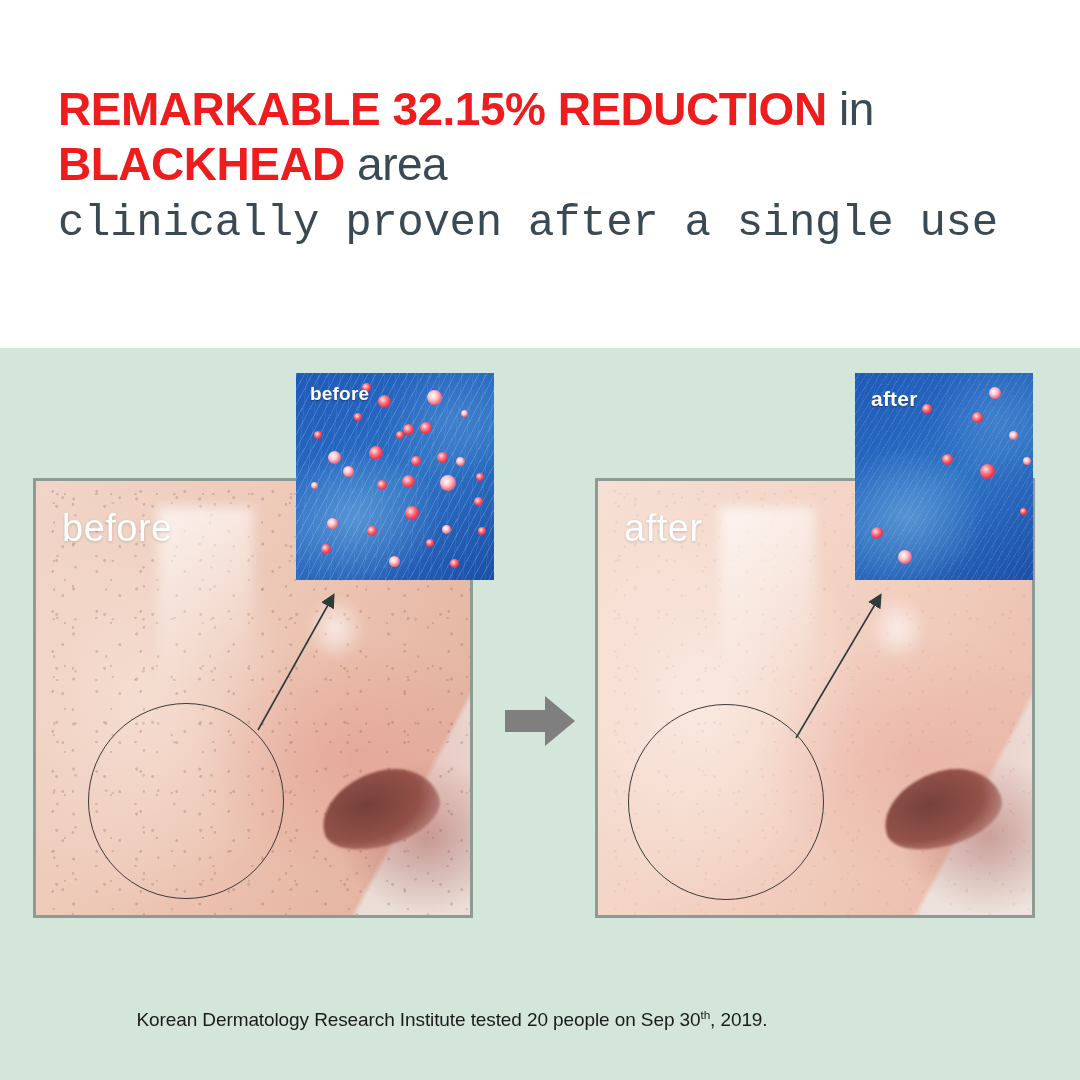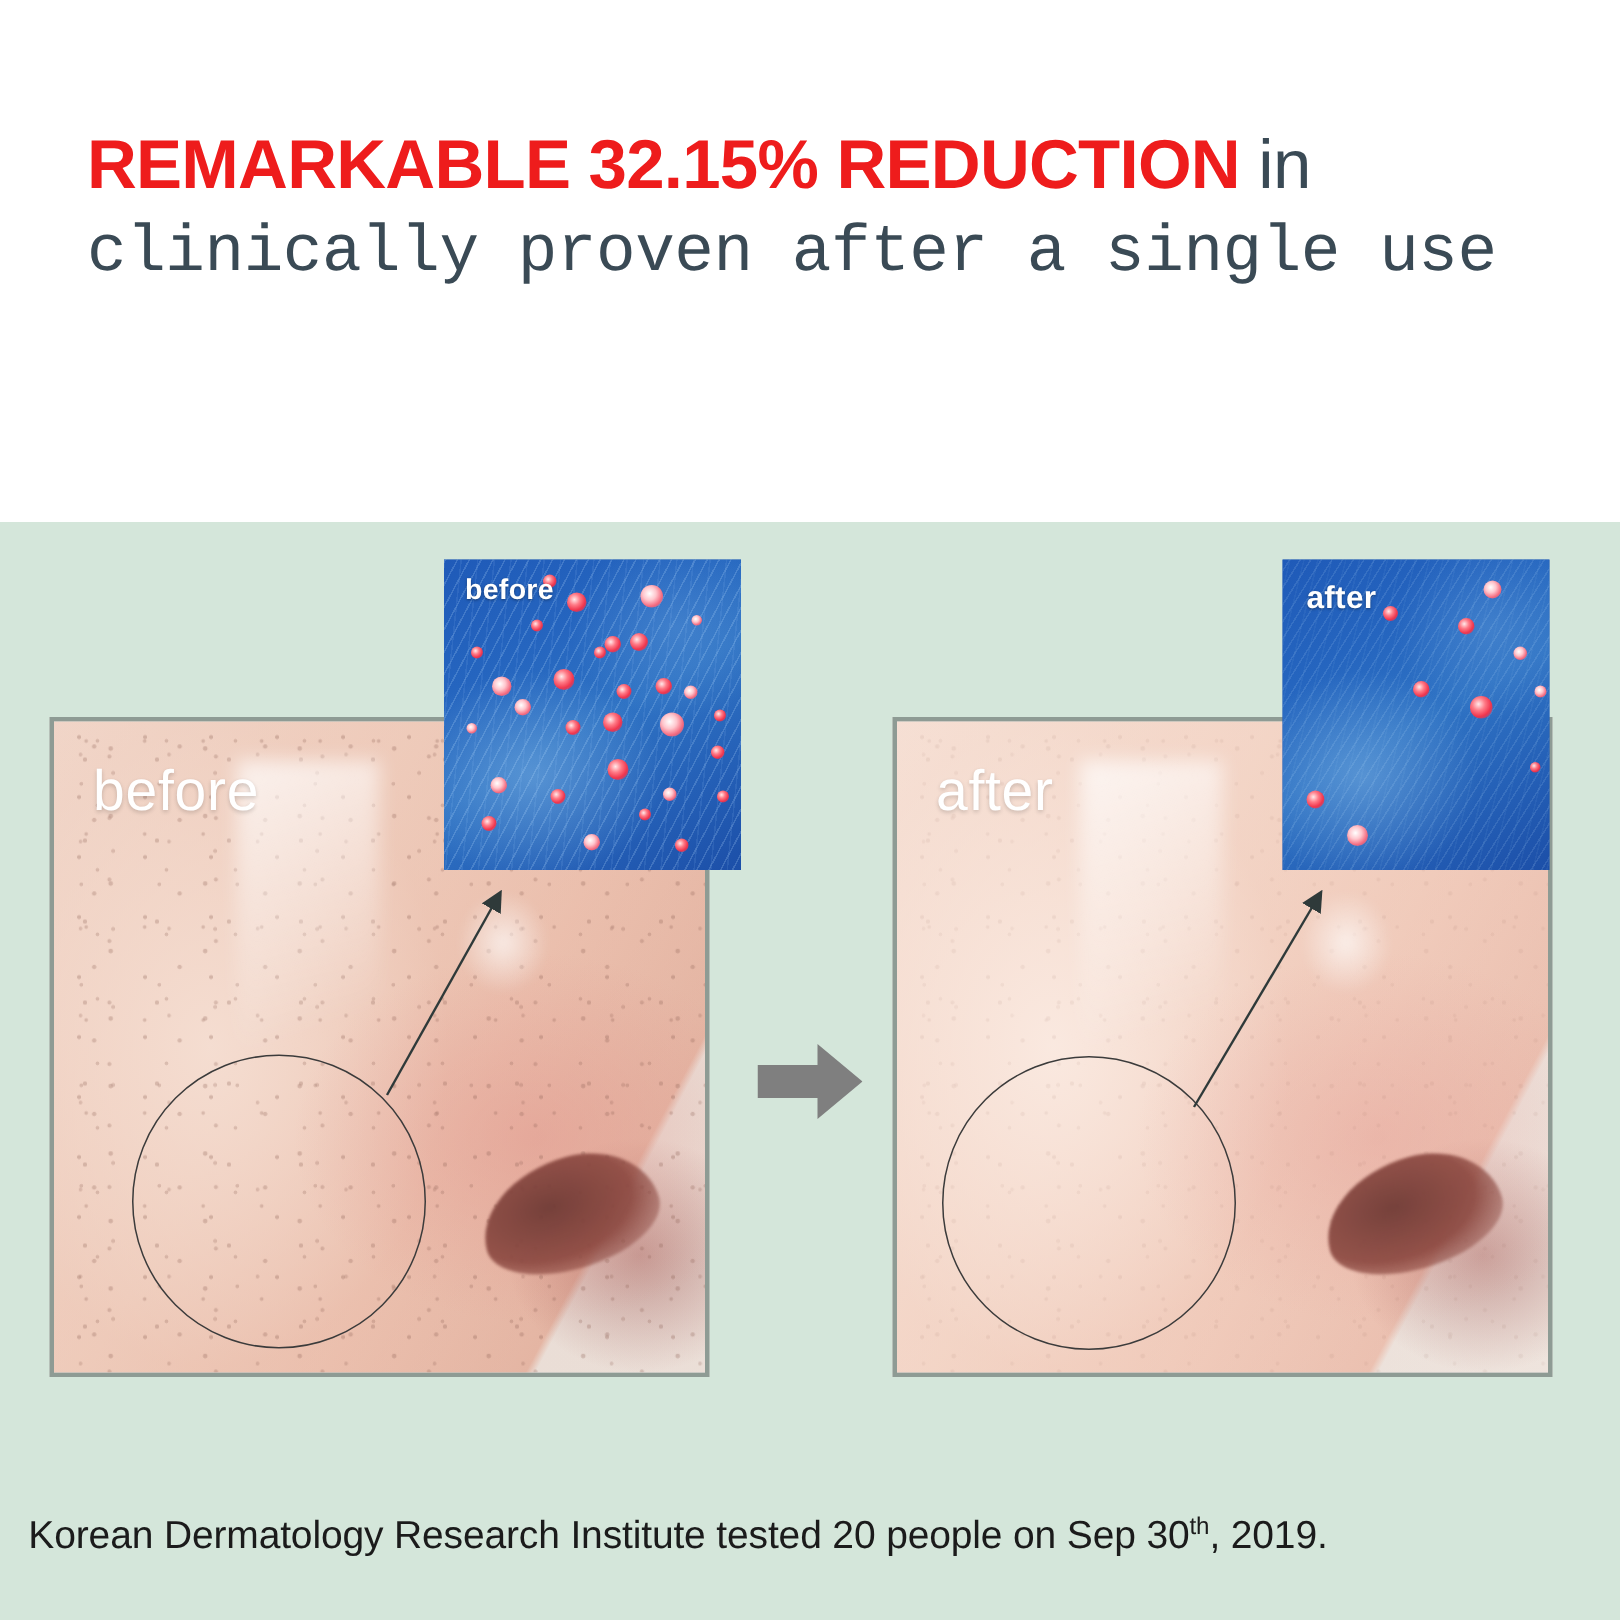--- a/index.html
+++ b/index.html
@@ -182,33 +182,36 @@
 
   
   #mid-arrow{
     position:absolute; left:505px; top:694px; width:70px; height:54px;
   }
 
   
   #footer{
     position:absolute; left:0; top:1008px; width:904px;
     text-align:center;
-    font-size:26px; color:#1b1b1b;
+    font-size:19px; color:#1b1b1b;
     letter-spacing:-0.1px;
   }
   #footer sup{ font-size:0.62em; vertical-align:super; }
 </style>
 </head>
 <body>
 
 <div id="canvas">
 
   <div id="headline">
     <div class="hl-line hl-1">
       <span class="red">REMARKABLE 32.15% REDUCTION</span><span class="dark-light"> in</span>
+    </div>
+    <div class="hl-line hl-2">
+      <span class="red">BLACKHEAD</span><span class="dark-light"> area</span>
     </div>
     <div class="hl-line hl-3 dark">clinically proven after a single use</div>
   </div>
 
   <div id="mint-panel"></div>
 
   <div class="photo-frame" id="photo-before">
     <div class="skin"></div>
     <div class="pores"></div>
     <div class="shine"></div>

